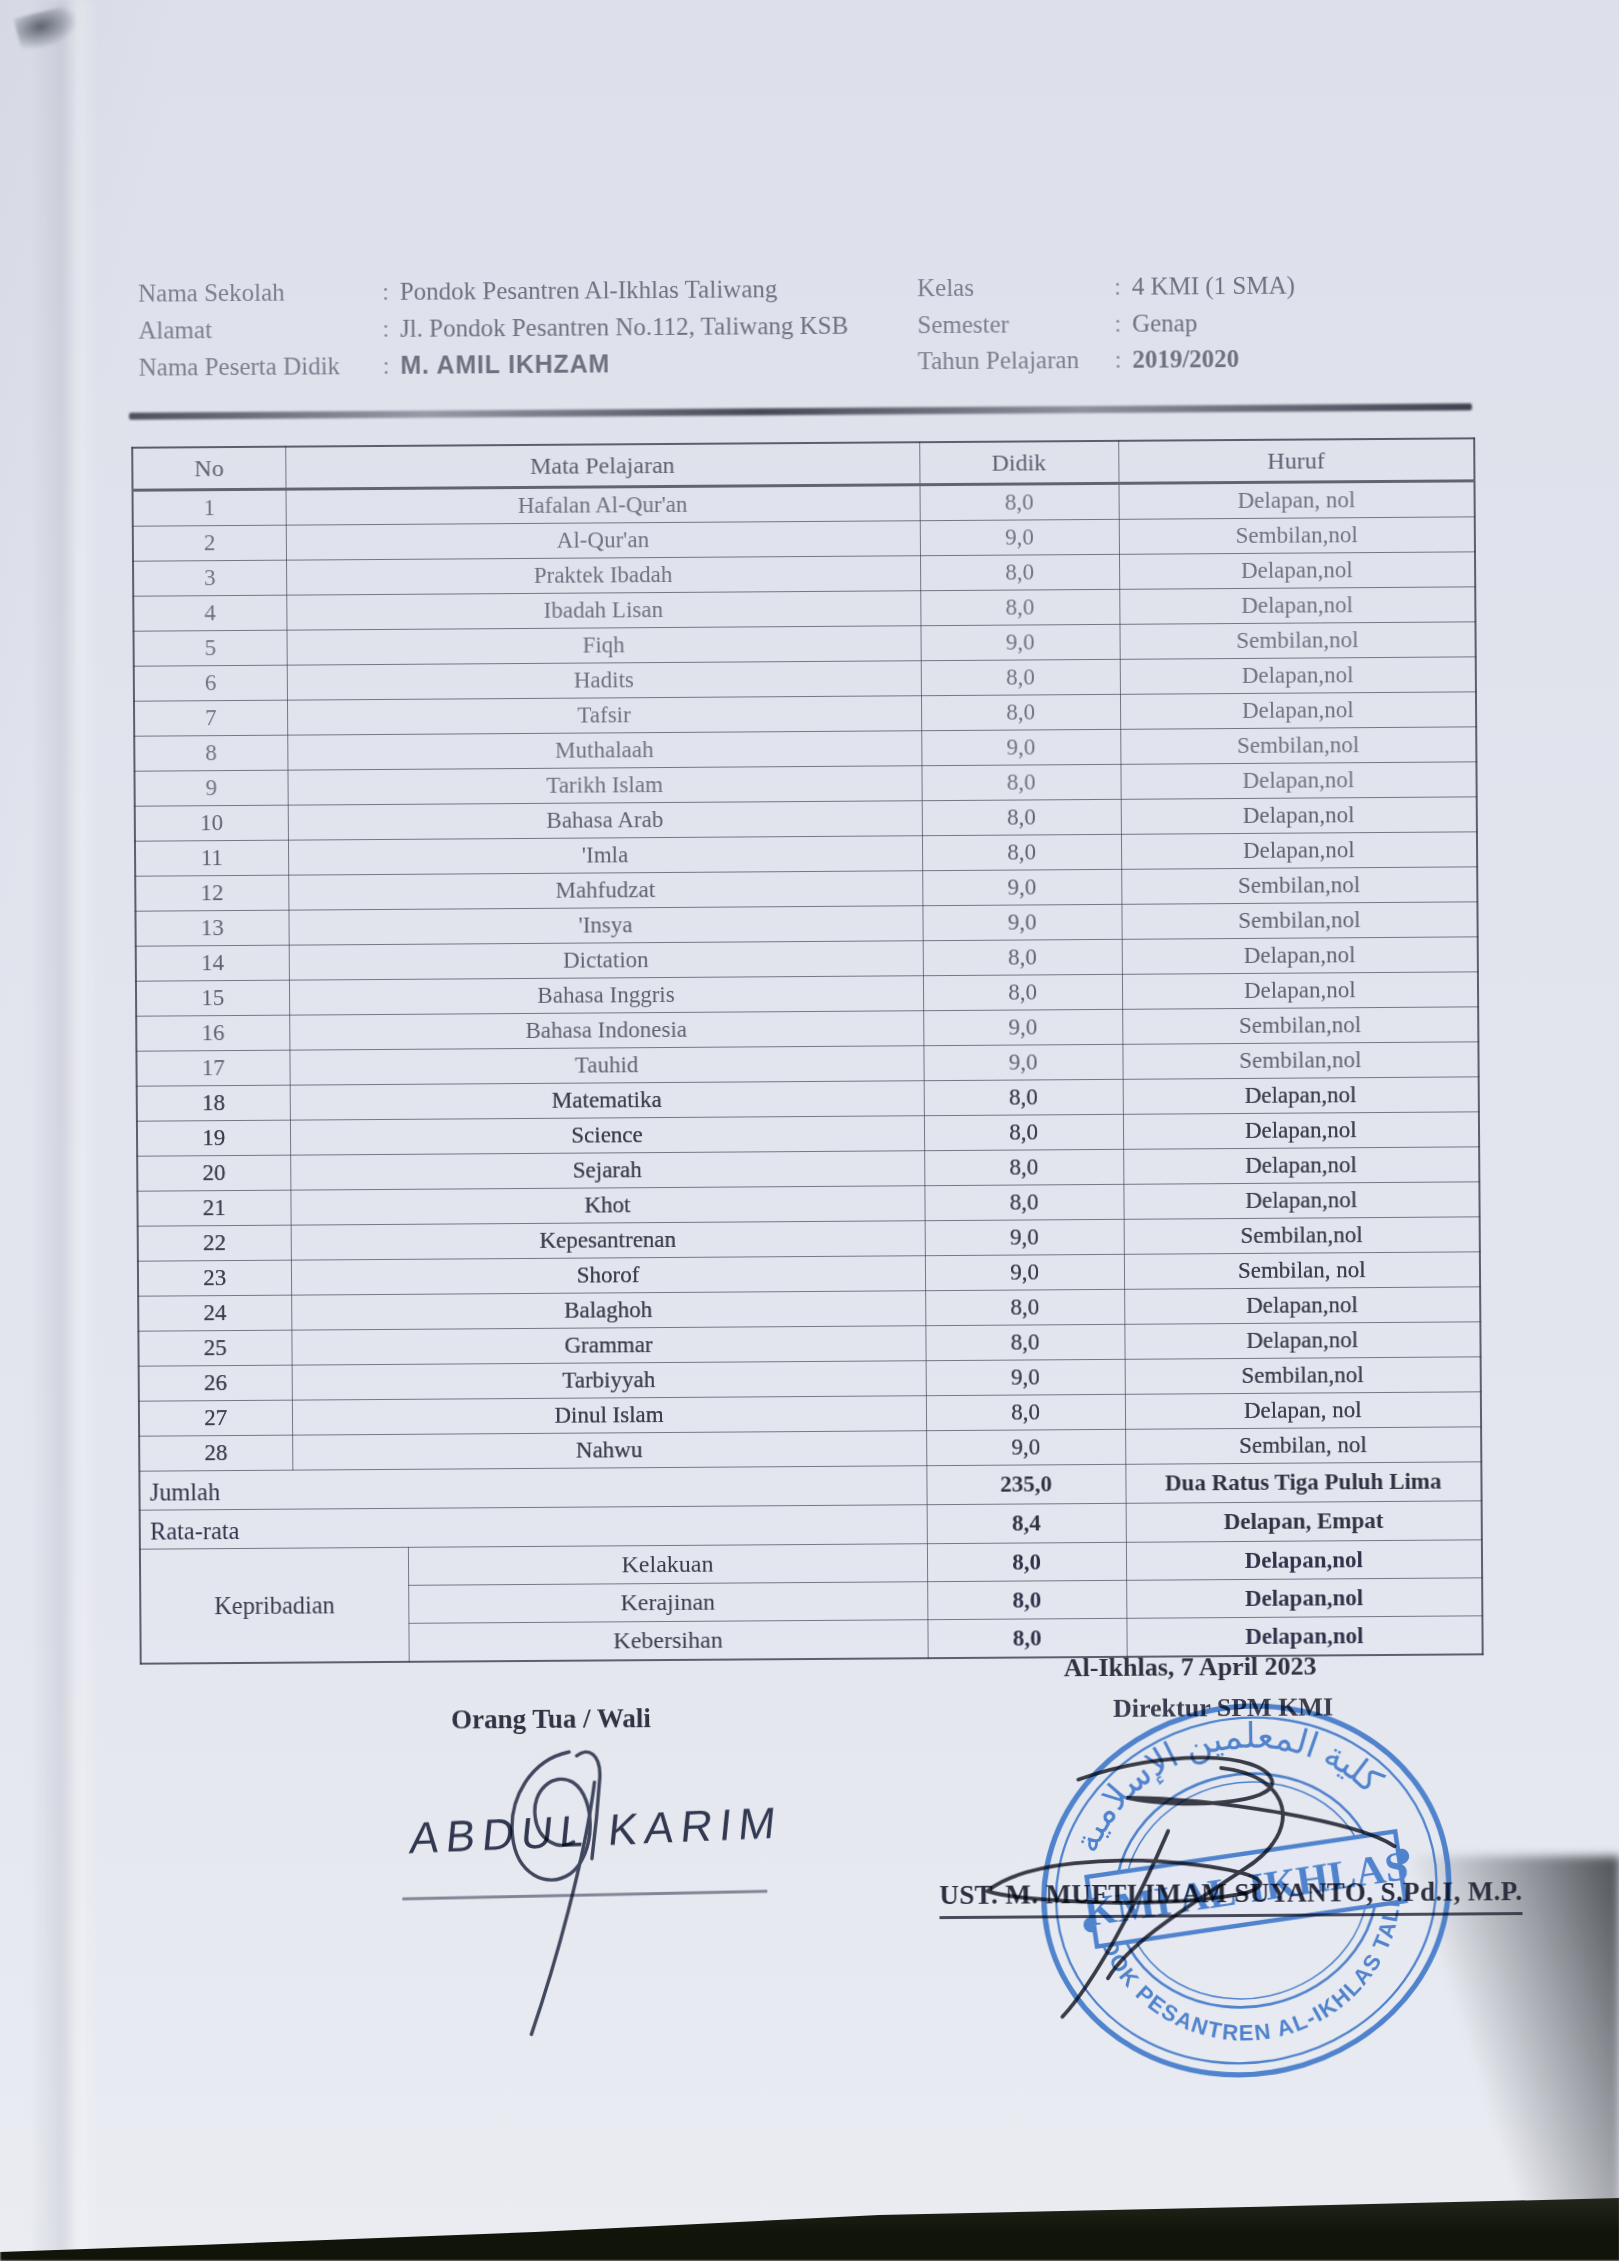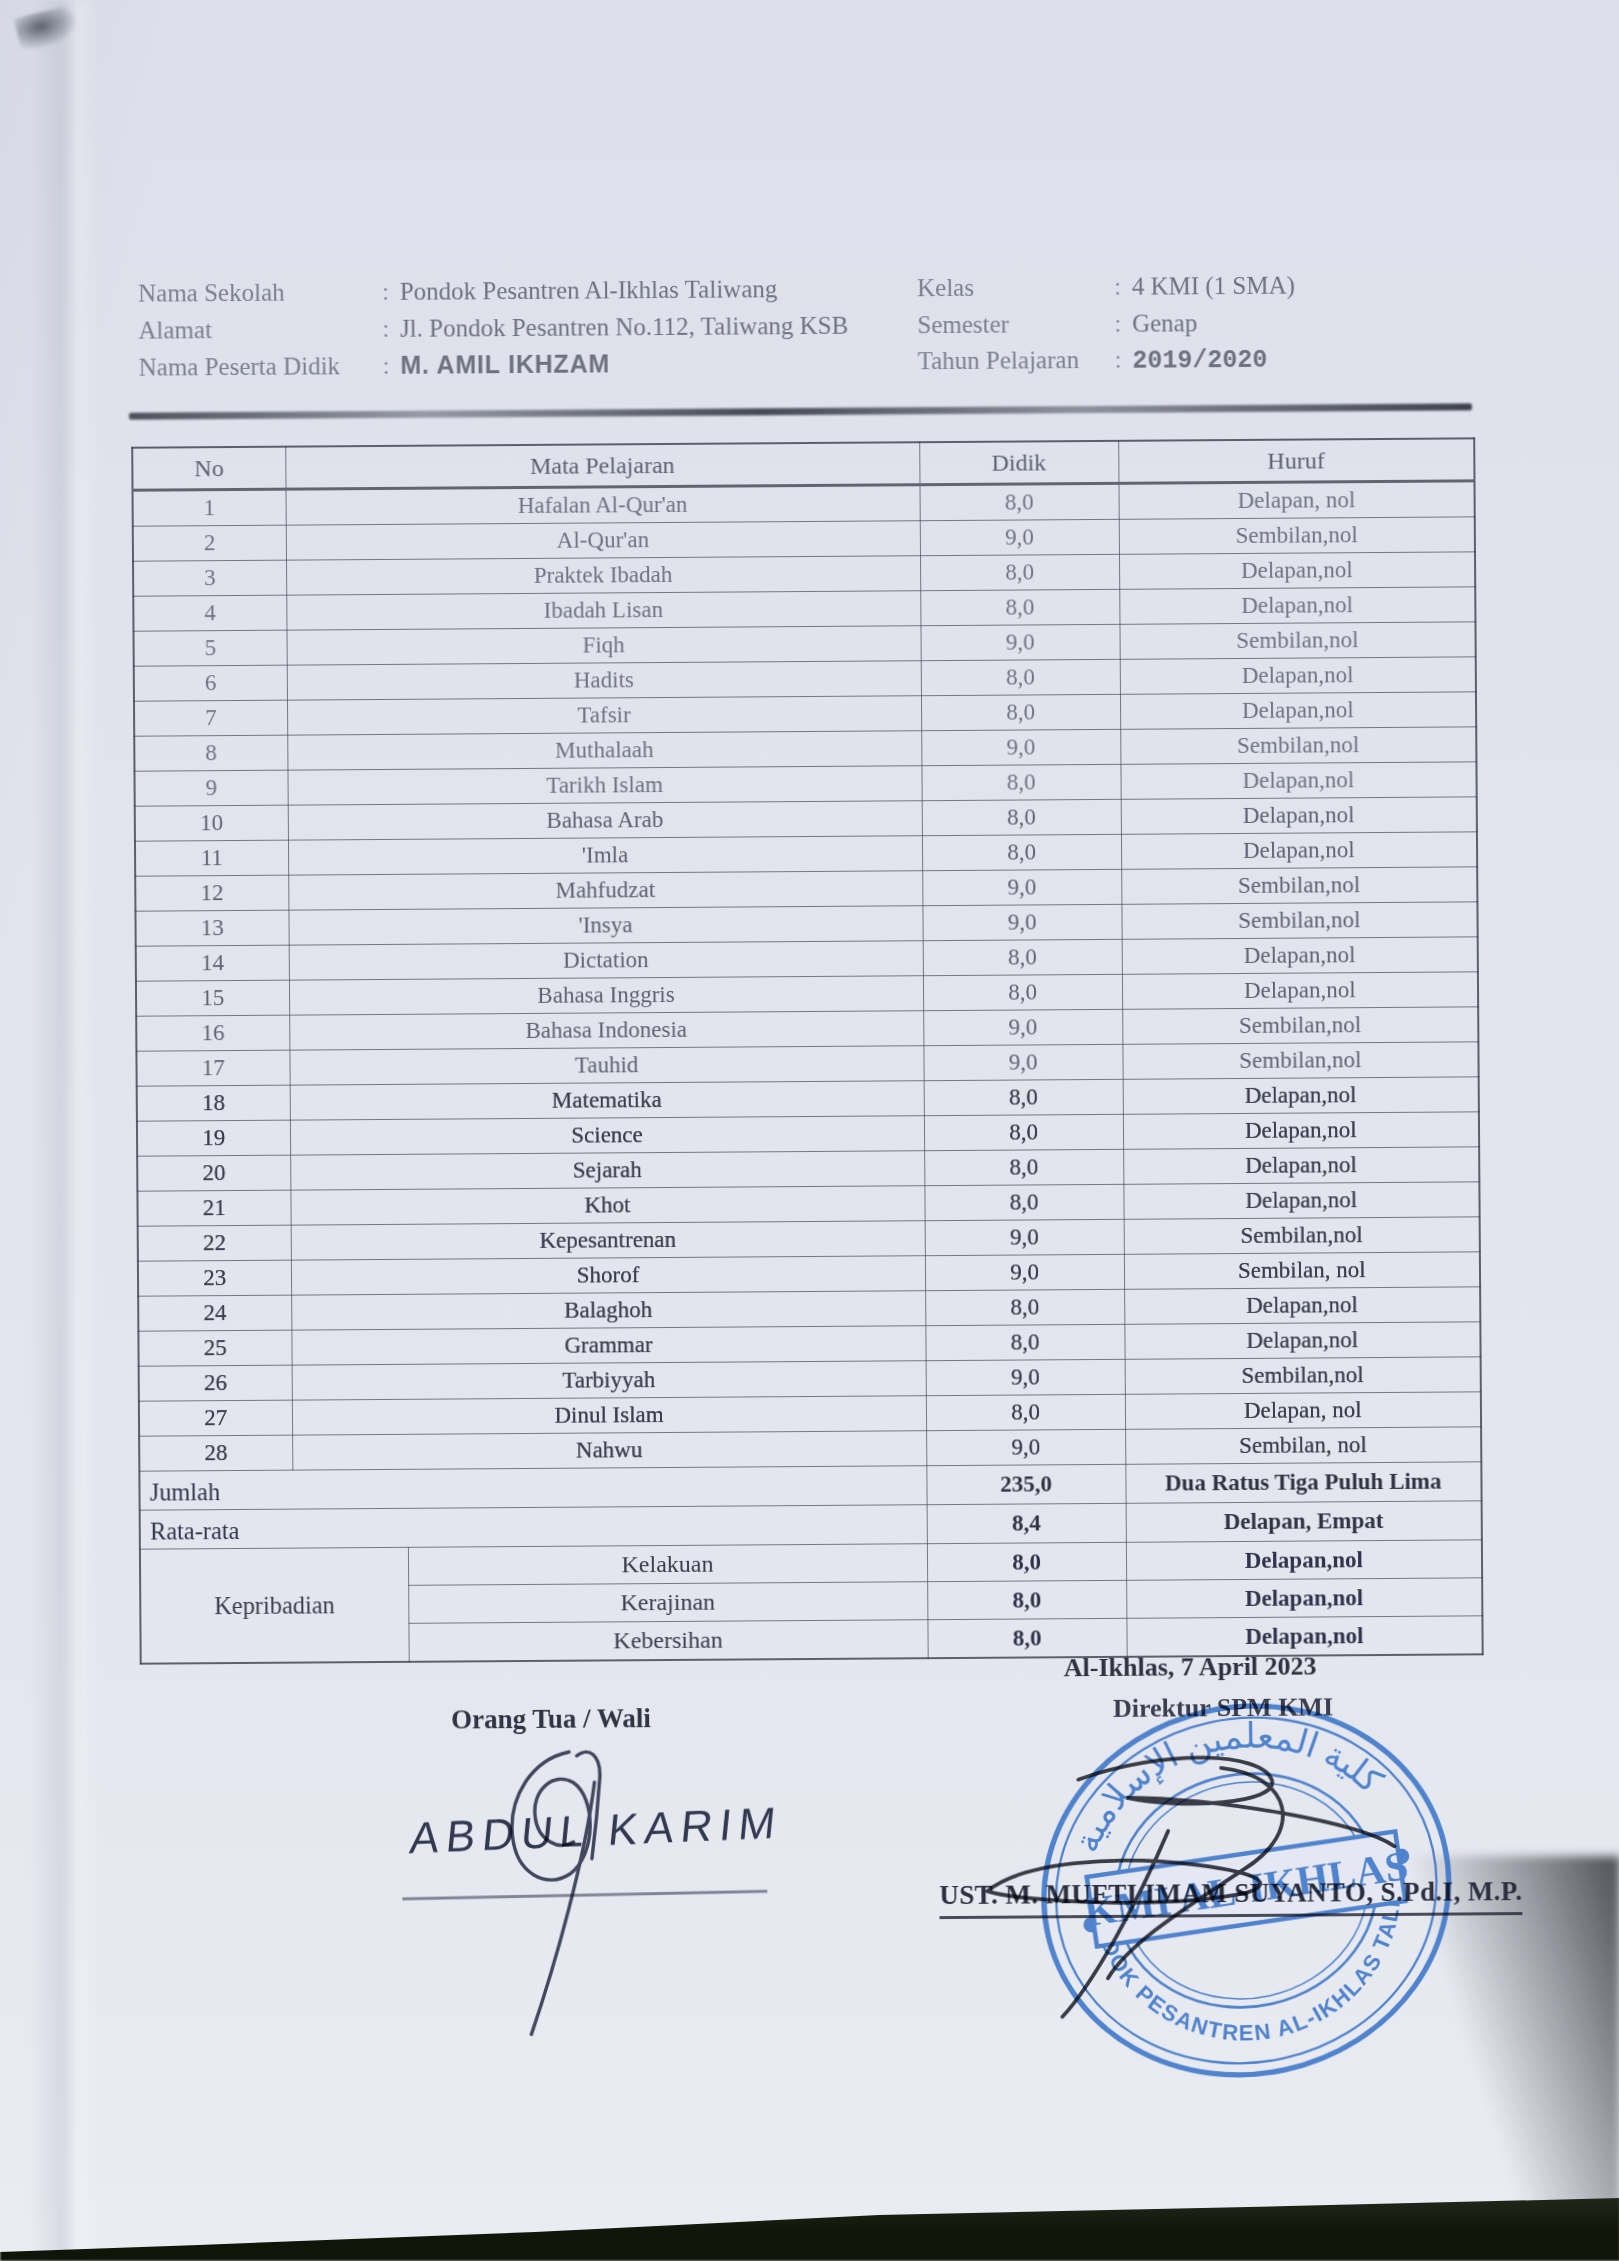--- a/index.html
+++ b/index.html
@@ -44,21 +44,21 @@
     filter:blur(0.2px);
   }
   
   .hdr-row{position:absolute;font-size:25px;white-space:nowrap;}
   .hdr-row .lbl{display:inline-block;color:#7b7f8d;}
   .hdr-left .lbl{width:244px;}
   .hdr-right .lbl{width:197px;}
   .hdr-row .sep{color:#8b8f9c;padding-right:10.7px;}
   .hdr-row .val{color:#6e7280;}
   .val-name{font-family:"Liberation Sans",sans-serif;color:#8d919d;font-weight:600;letter-spacing:0.8px;}
-  .val-year{font-family:Liberation Mono, monospace;color:#565a6a;font-weight:700;}
+  .val-year{font-family:Liberation Serif, serif;color:#565a6a;font-weight:700;}
   
   .separator{
     position:absolute;left:134px;top:408px;width:1343px;height:6.9px;border-radius:2.3px;
     background:linear-gradient(90deg,rgba(52,56,66,.85),rgba(80,84,98,.5) 22%,rgba(48,52,64,.88) 47%,rgba(76,80,94,.55) 71%,rgba(44,48,60,.9) 100%);
     filter:blur(0.9px);
   }
   
   table.grades{
     position:absolute;left:136px;top:442px;width:1341px;
     border-collapse:collapse;table-layout:fixed;

